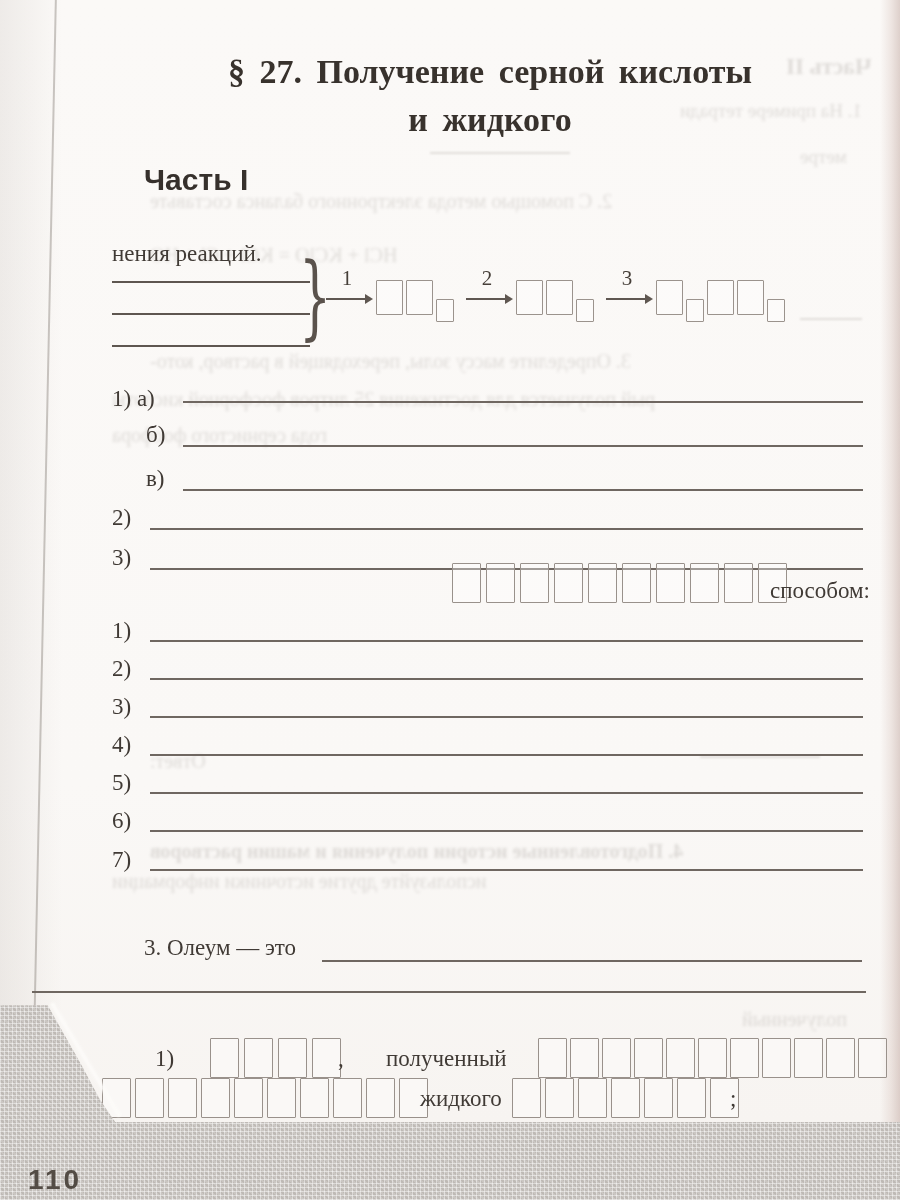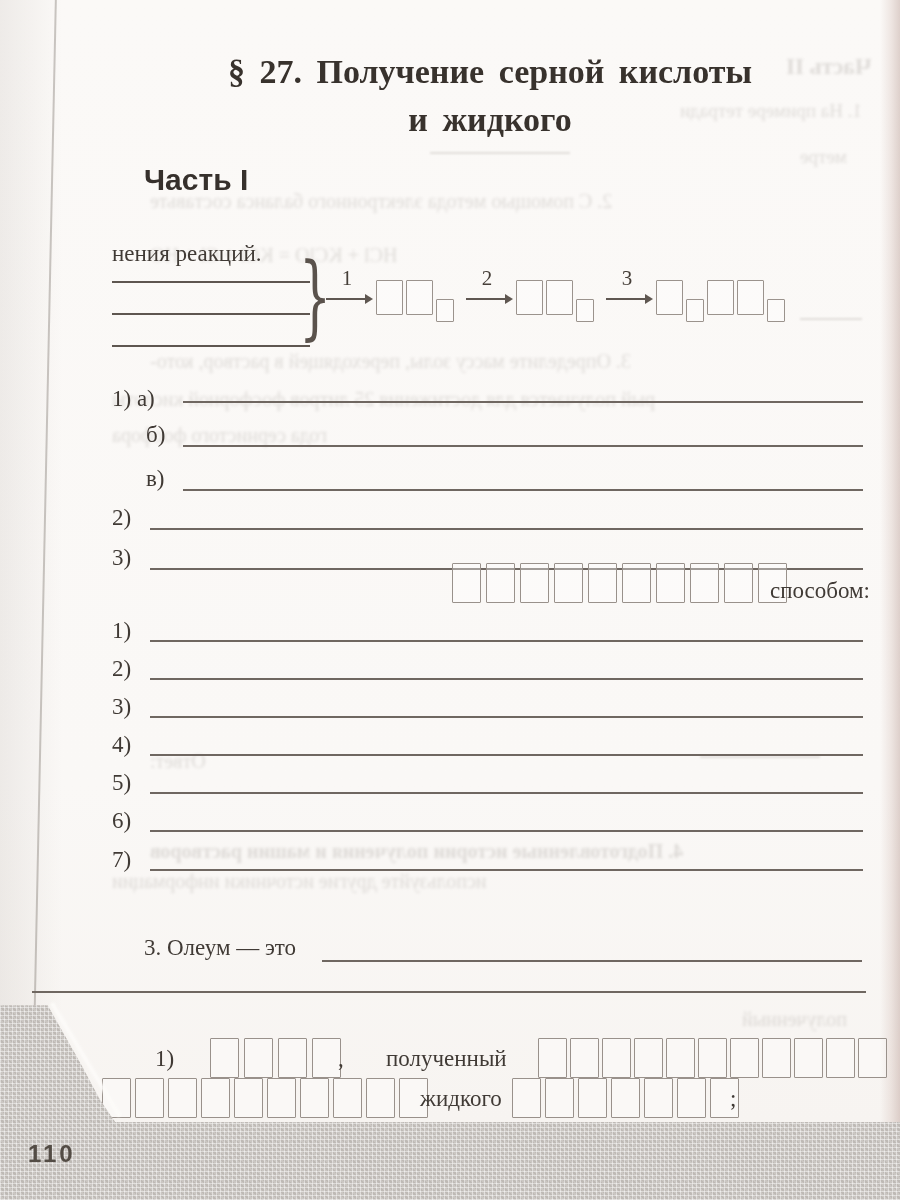--- a/index.html
+++ b/index.html
@@ -17,22 +17,22 @@
     background:linear-gradient(90deg, rgba(158,148,140,.14), rgba(158,148,140,0));}
   .fold-line{position:absolute;left:55px;top:-8px;width:2px;height:1075px;
     background:rgba(118,110,103,.38);filter:blur(.5px);
     transform:rotate(1.2deg);transform-origin:top left;}
   .right-edge{position:absolute;right:0;top:0;width:20px;height:1122px;
     background:linear-gradient(90deg, rgba(205,180,172,0), rgba(205,180,172,.28) 55%, rgba(186,158,150,.45));}
   .curl-edge{position:absolute;left:50px;top:1004px;width:4px;height:132px;
     background:rgba(253,252,250,.9);filter:blur(1px);
     transform:rotate(-31deg);transform-origin:top left;}
 
-  .pagenum{position:absolute;left:28px;top:1140px;
-    font-family:"Liberation Sans",sans-serif;font-weight:bold;font-size:24px;
+  .pagenum{position:absolute;left:28px;top:1164px;
+    font-family:"Liberation Sans",sans-serif;font-weight:bold;font-size:28px;
     color:#534c45;letter-spacing:3px;}
 
   
   .title{position:absolute;left:110px;top:48px;width:760px;margin:0;
     text-align:center;font-weight:bold;font-size:34px;line-height:1.42;color:#38322d;
     word-spacing:6px;}
   .part{position:absolute;left:144px;top:163px;
     font-family:"Liberation Sans",sans-serif;font-weight:bold;font-size:30px;color:#36302c;}
   .body-line{position:absolute;font-size:23px;white-space:nowrap;}
   .just{white-space:normal;text-align:justify;text-align-last:justify;}

